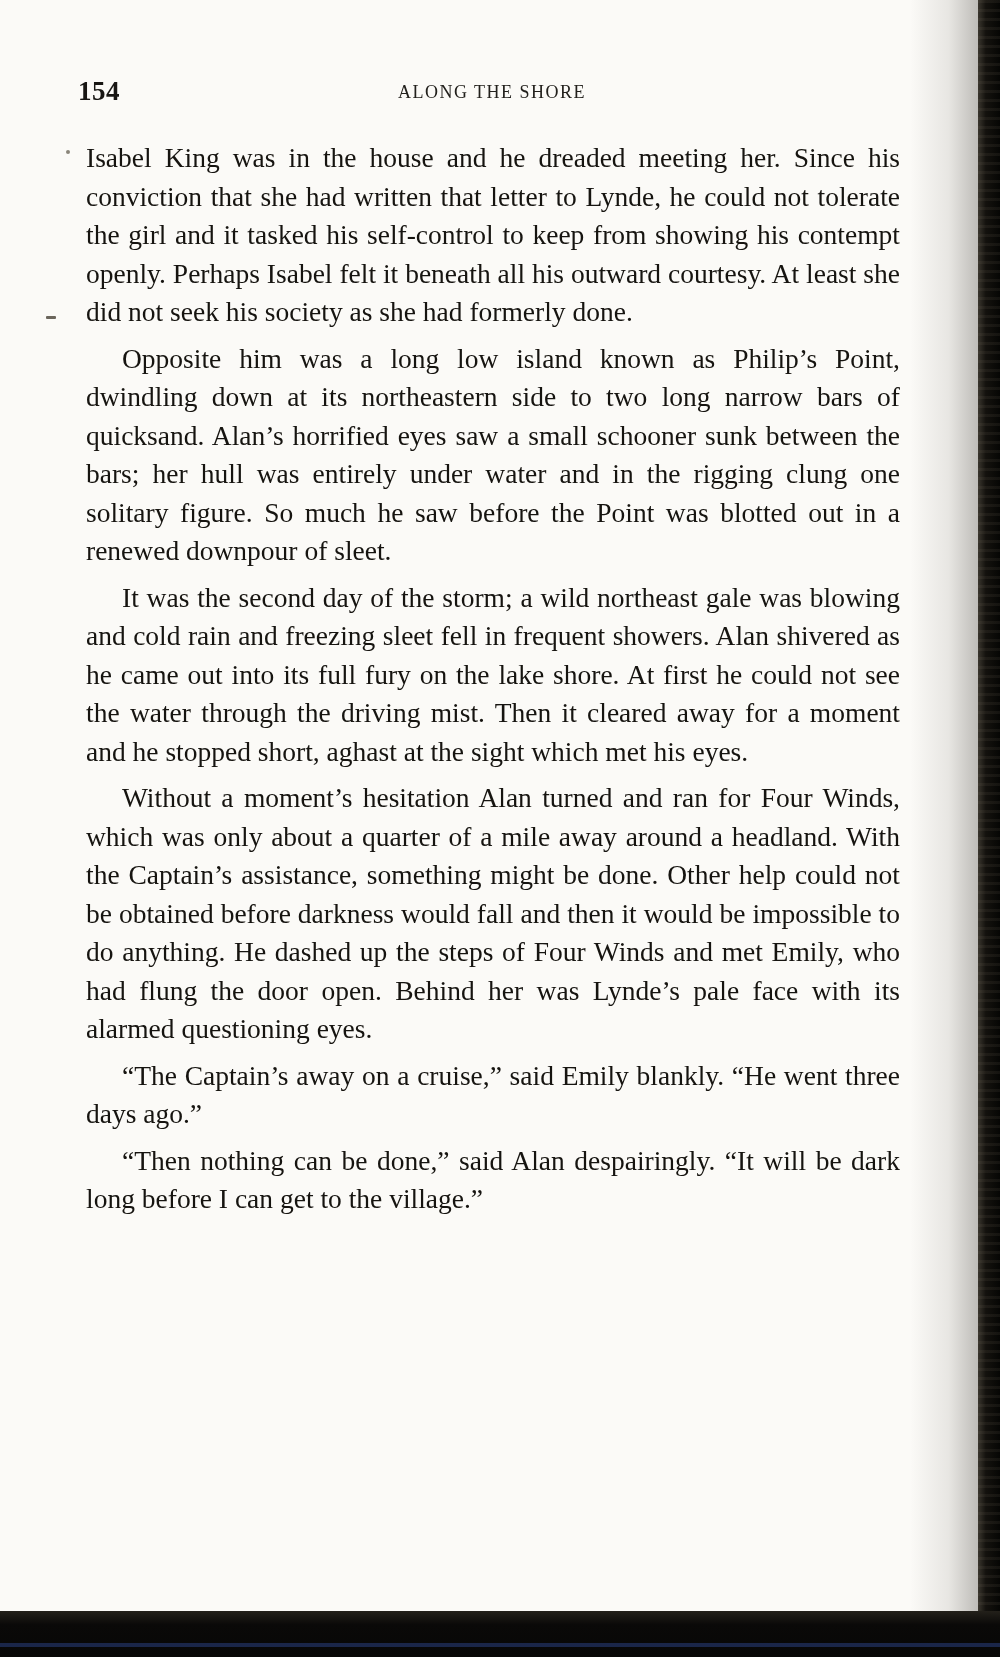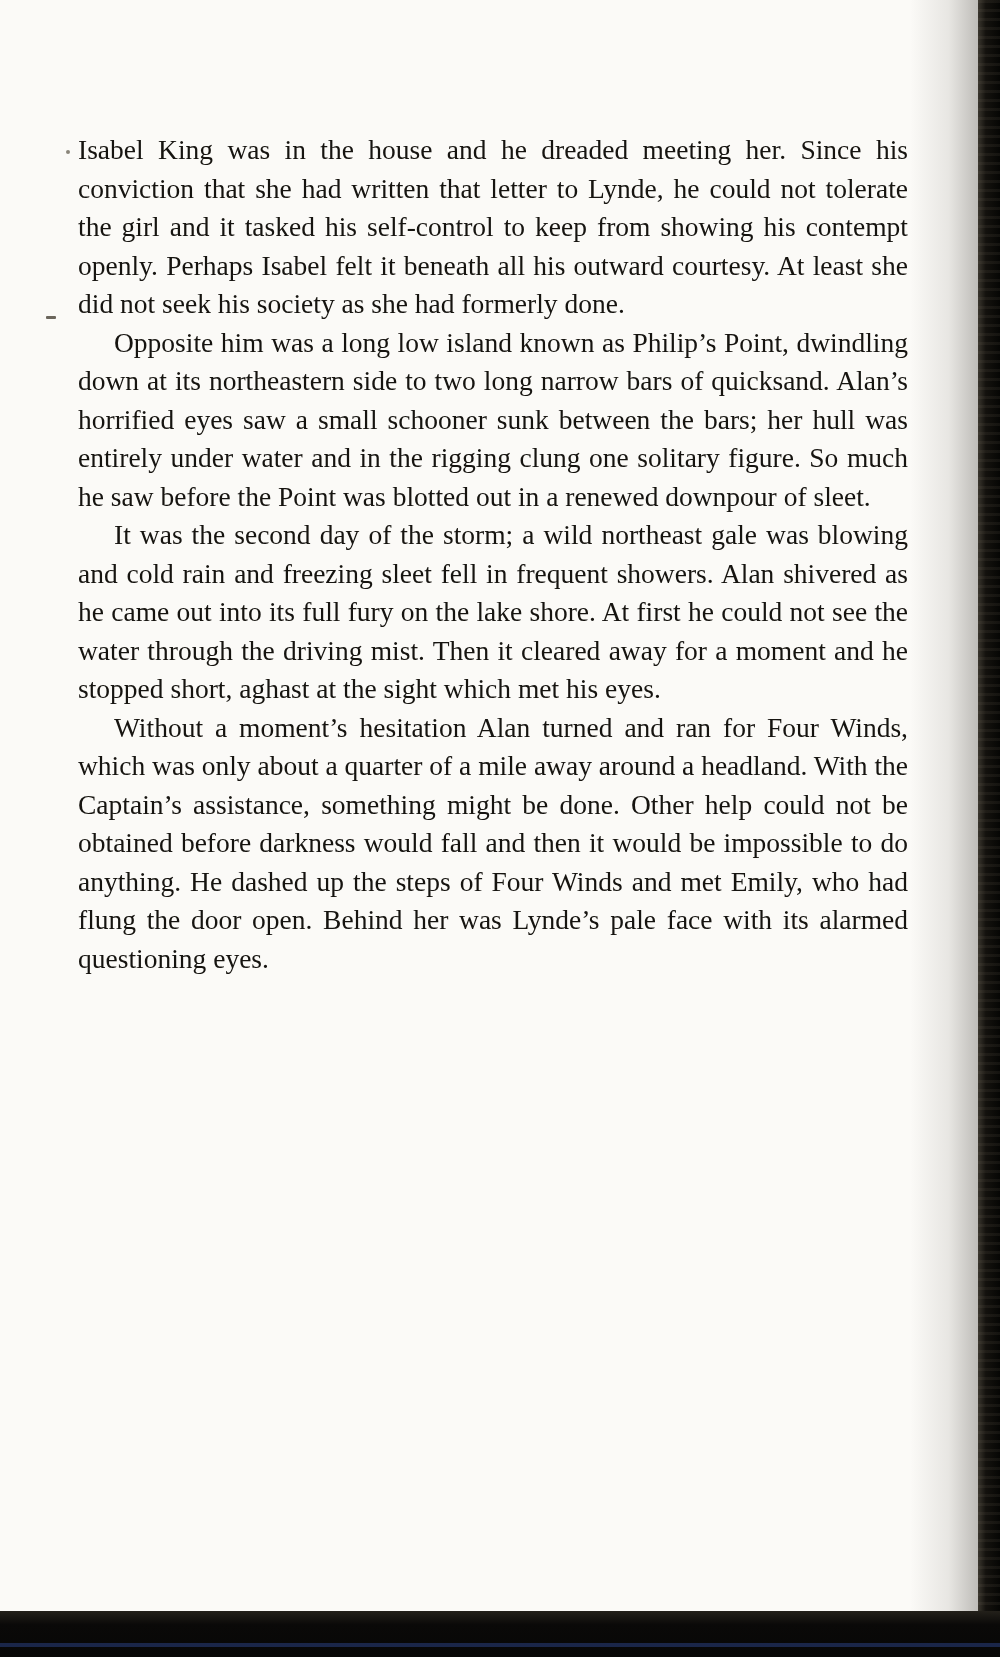--- a/index.html
+++ b/index.html
@@ -51,21 +51,21 @@
     position: absolute;
     top: 131px;
     left: 78px;
     width: 830px;
     color: #161410;
     font-size: 27.5px;
     line-height: 38.5px;
     text-align: justify;
   }
   .text-block p {
-    margin: 0;
+    margin: 8px;
     padding: 0;
     text-indent: 36px;
   }
   .text-block p.no-indent { text-indent: 0; }
   
   .edge-shadow {
     position: absolute;
     top: 0;
     right: 20px;
     width: 70px;
@@ -118,26 +118,32 @@
     height: 4px;
     background: #8a857a;
     border-radius: 50%;
   }
 </style>
 </head>
 <body>
 
 <div class="scan-page">
 
+  <header class="running-header">
+    <span class="page-num">154</span>
+    <span class="running-title">ALONG THE SHORE</span>
+  </header>
 
   <main class="text-block">
     <p class="no-indent">Isabel King was in the house and he dreaded meeting her. Since his conviction that she had written that letter to Lynde, he could not tolerate the girl and it tasked his self-control to keep from showing his contempt openly. Perhaps Isabel felt it beneath all his outward courtesy. At least she did not seek his society as she had formerly done.</p>
     <p>Opposite him was a long low island known as Philip’s Point, dwindling down at its northeastern side to two long narrow bars of quicksand. Alan’s horrified eyes saw a small schooner sunk between the bars; her hull was entirely under water and in the rigging clung one solitary figure. So much he saw before the Point was blotted out in a renewed downpour of sleet.</p>
     <p>It was the second day of the storm; a wild northeast gale was blowing and cold rain and freezing sleet fell in frequent showers. Alan shivered as he came out into its full fury on the lake shore. At first he could not see the water through the driving mist. Then it cleared away for a moment and he stopped short, aghast at the sight which met his eyes.</p>
     <p>Without a moment’s hesitation Alan turned and ran for Four Winds, which was only about a quarter of a mile away around a headland. With the Captain’s assistance, something might be done. Other help could not be obtained before darkness would fall and then it would be impossible to do anything. He dashed up the steps of Four Winds and met Emily, who had flung the door open. Behind her was Lynde’s pale face with its alarmed questioning eyes.</p>
+    <p>“The Captain’s away on a cruise,” said Emily blankly. “He went three days ago.”</p>
+    <p>“Then nothing can be done,” said Alan despairingly. “It will be dark long before I can get to&nbsp;the village.”</p>
   </main>
 
   <div class="speck-dot"></div>
   <div class="speck-dash"></div>
 
   <div class="edge-shadow"></div>
   <div class="edge-right"></div>
   <div class="edge-bottom">
     <div class="edge-bottom-line"></div>
   </div>

